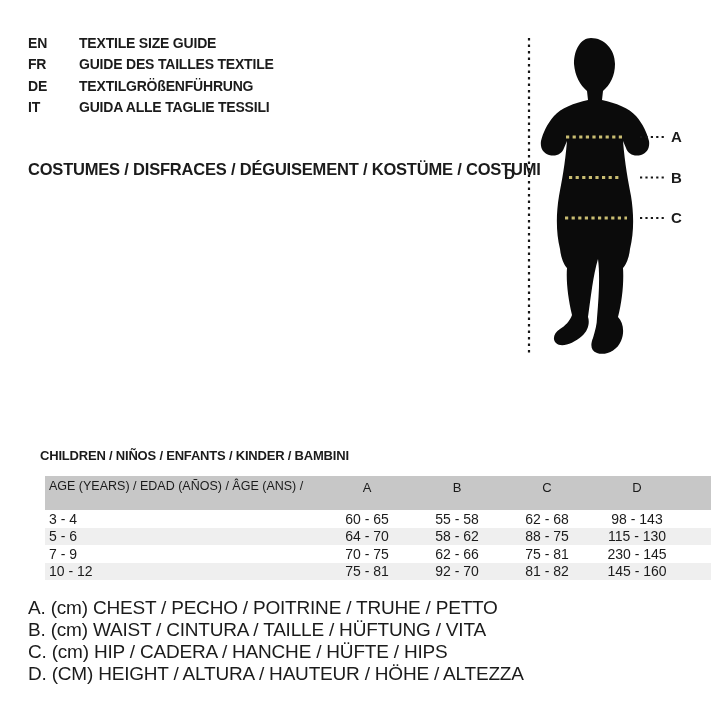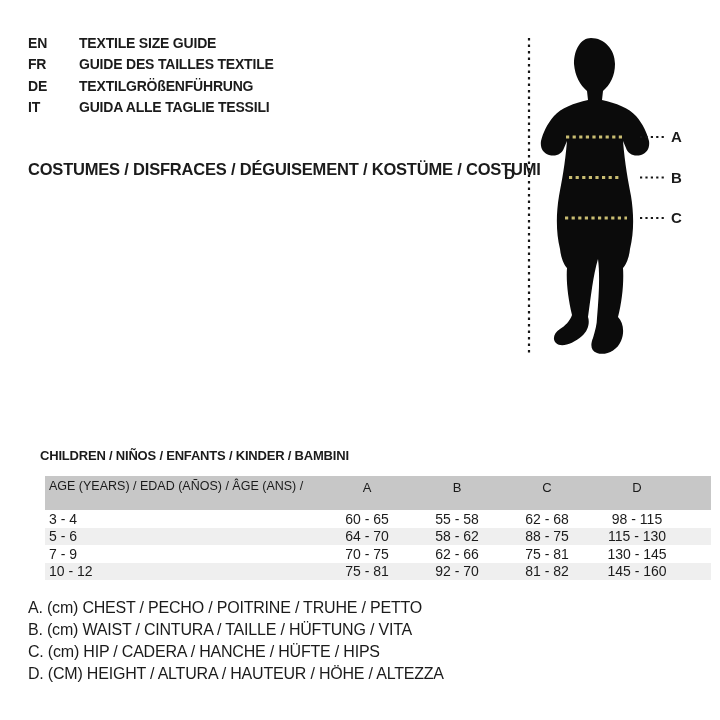--- a/index.html
+++ b/index.html
@@ -43,21 +43,21 @@
   .t-header { background: #c7c7c7; height: 34px; }
   .t-header .age-head { padding: 3px 0 0 4px; font-size: 12.5px; line-height: 14.5px; }
   .t-header .col-letter { font-size: 13px; text-align: center; padding-top: 4px; }
   .t-body .t-row { height: 17.5px; align-items: center; font-size: 14px; }
   .t-body .t-row:nth-child(even) { background: #efefef; }
   .t-row .age-cell { padding-left: 4px; }
   .t-row .val-cell { text-align: center; }
 
   
   .legend { position: absolute; left: 28px; top: 597px; }
-  .legend-line { font-size: 16px; line-height: 22px; letter-spacing: -0.2px; }
+  .legend-line { font-size: 19px; line-height: 22px; letter-spacing: -0.2px; }
 </style>
 </head>
 <body>
 
 <div class="canvas">
 
   <div class="lang-block">
     <div class="lang-row">
       <span class="lang-code">EN</span>
       <span class="lang-label">TEXTILE SIZE GUIDE</span>
@@ -146,37 +146,37 @@
       <div class="col-letter">C</div>
       <div class="col-letter">D</div>
       <div></div>
     </div>
     <div class="t-body">
       <div class="t-grid t-row">
         <div class="age-cell">3 - 4</div>
         <div class="val-cell">60 - 65</div>
         <div class="val-cell">55 - 58</div>
         <div class="val-cell">62 - 68</div>
-        <div class="val-cell">98 - 115</div>
+        <div class="val-cell">98 - 143</div>
         <div></div>
       </div>
       <div class="t-grid t-row">
         <div class="age-cell">5 - 6</div>
         <div class="val-cell">64 - 70</div>
         <div class="val-cell">58 - 62</div>
         <div class="val-cell">88 - 75</div>
         <div class="val-cell">115 - 130</div>
         <div></div>
       </div>
       <div class="t-grid t-row">
         <div class="age-cell">7 - 9</div>
         <div class="val-cell">70 - 75</div>
         <div class="val-cell">62 - 66</div>
         <div class="val-cell">75 - 81</div>
-        <div class="val-cell">130 - 145</div>
+        <div class="val-cell">230 - 145</div>
         <div></div>
       </div>
       <div class="t-grid t-row">
         <div class="age-cell">10 - 12</div>
         <div class="val-cell">75 - 81</div>
         <div class="val-cell">92 - 70</div>
         <div class="val-cell">81 - 82</div>
         <div class="val-cell">145 - 160</div>
         <div></div>
       </div>

